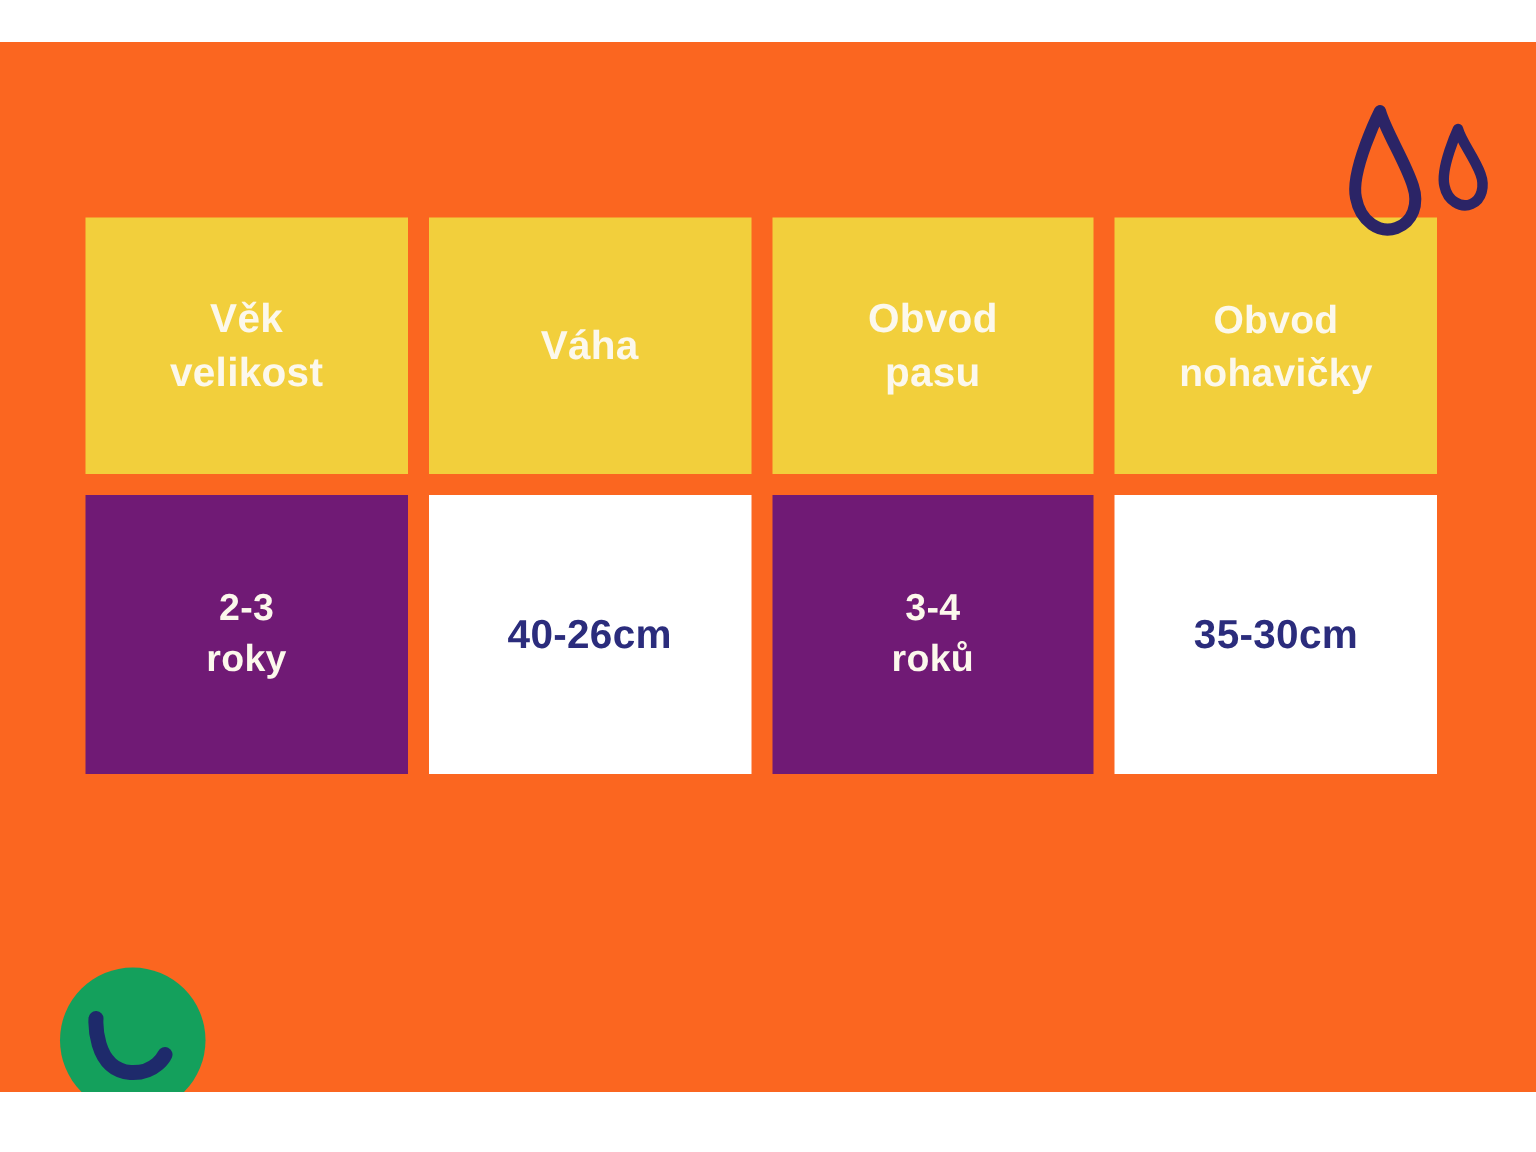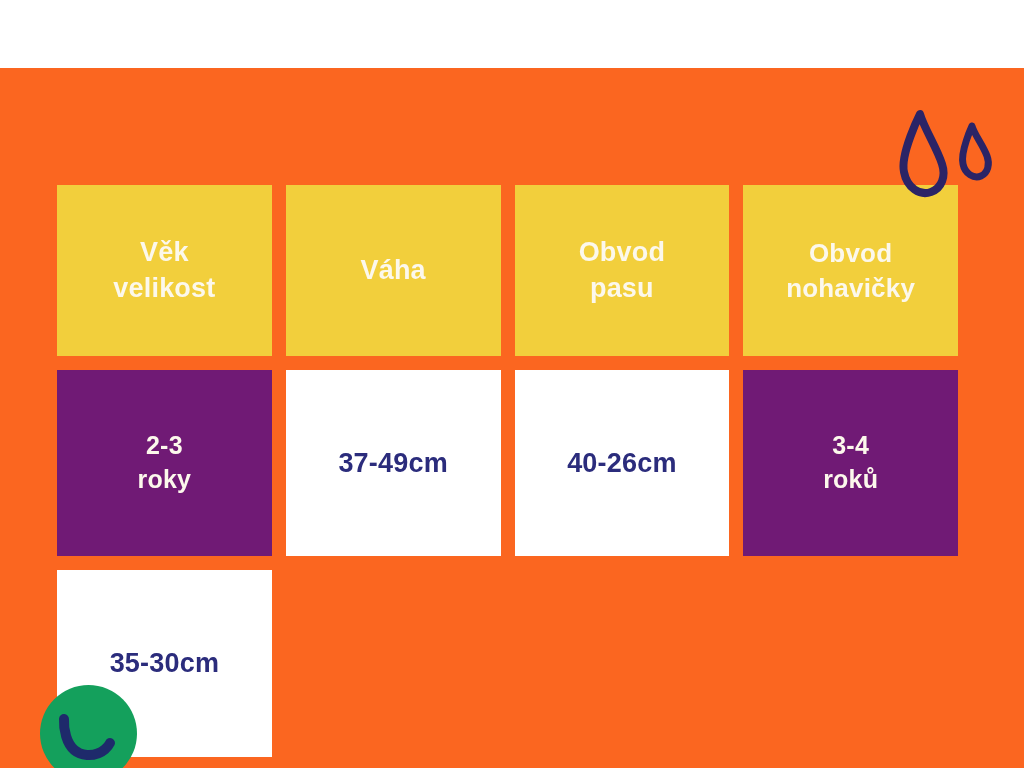--- a/index.html
+++ b/index.html
@@ -12,21 +12,20 @@
     height: 768px;
     overflow: hidden;
     font-family: "Liberation Sans", sans-serif;
   }
 
   .canvas {
     position: relative;
     width: 1024px;
     height: 540px;
     background: #ffffff;
-    margin-top: 40px;
   }
 
   
   .banner {
     position: absolute;
     left: 0;
     top: 28px;
     width: 1024px;
     height: 700px;
     background: #FB6620;
@@ -146,23 +145,20 @@
       <div class="cell header tight">
         <span class="cell-text">Obvod
 nohavičky</span>
       </div>
 
       <div class="cell rowhead">
         <span class="cell-text">2-3
 roky</span>
       </div>
       <div class="cell value">
-        <span class="cell-text">37-49cm</span>
-      </div>
-      <div class="cell value">
         <span class="cell-text">40-26cm</span>
       </div>
 
       <div class="cell rowhead">
         <span class="cell-text">3-4
 roků</span>
       </div>
       <div class="cell value">
         <span class="cell-text">35-30cm</span>
       </div>

